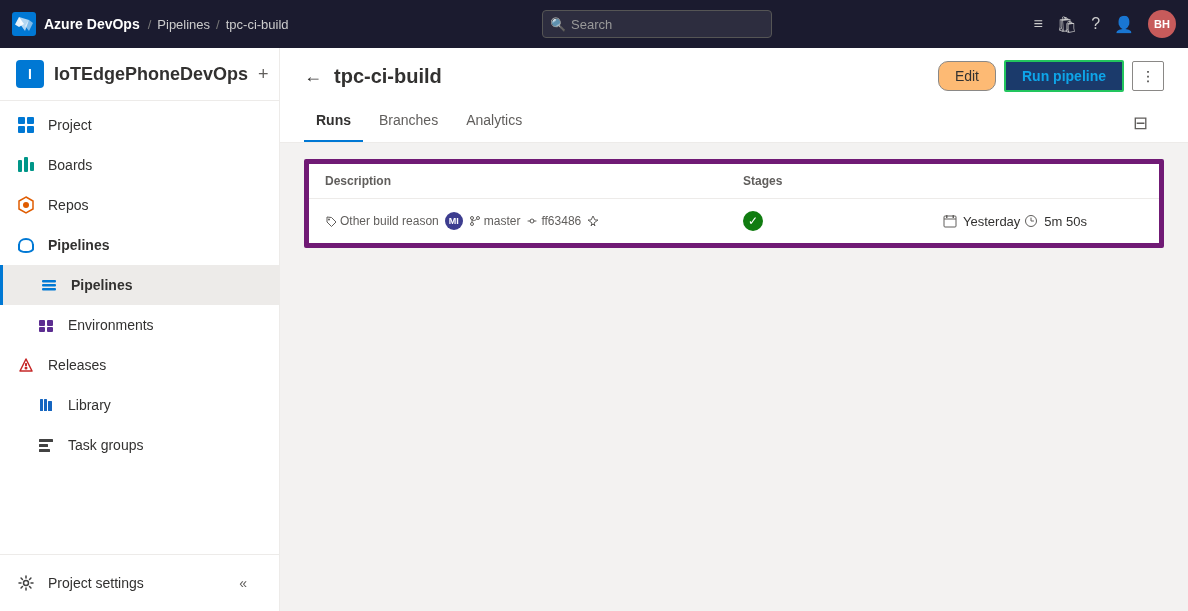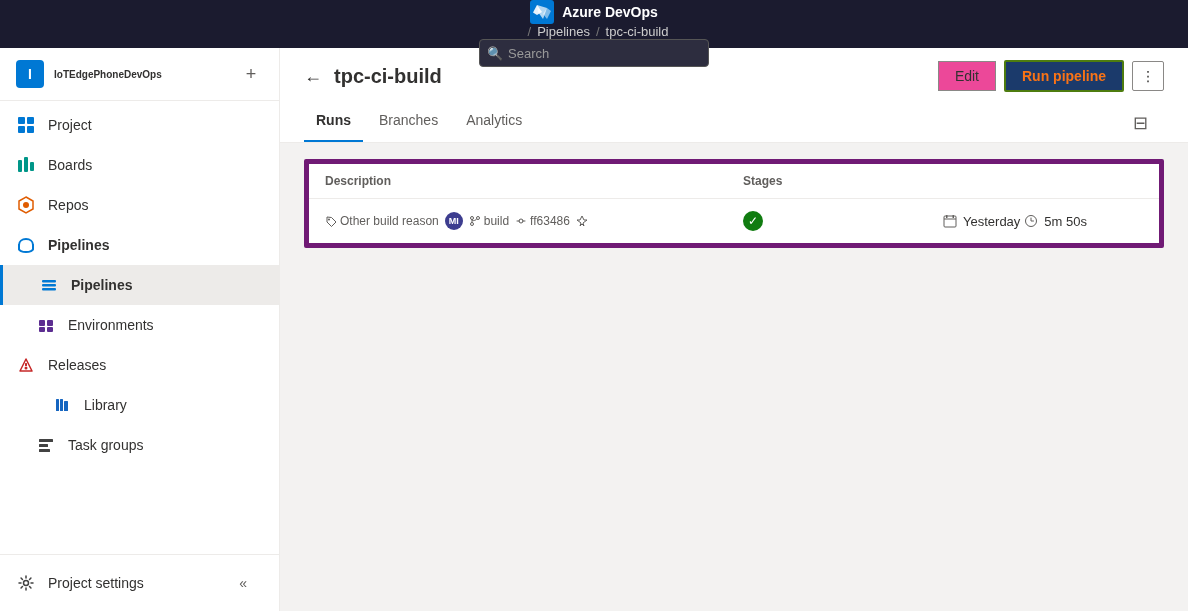--- a/index.html
+++ b/index.html
@@ -7,21 +7,20 @@
 
     
     .topbar {
       height: 48px;
       background: #1b1b2f;
       display: flex;
       align-items: center;
       padding: 0 12px;
       gap: 0;
       flex-shrink: 0;
-      flex-direction: column;
     }
     .topbar-logo {
       display: flex; align-items: center; gap: 8px; color: white; font-size: 14px; font-weight: 600;
     }
     .logo-square {
       width: 24px; height: 24px; background: #0078d4; border-radius: 3px; display: flex; align-items: center; justify-content: center;
     }
     .logo-square svg { width: 18px; height: 18px; }
     .topbar-breadcrumb {
       color: #ccc; font-size: 13px; display: flex; align-items: center; gap: 6px; margin-left: 8px;
@@ -57,21 +56,21 @@
     .sidebar {
       width: 280px; background: #fff; border-right: 1px solid #edebe9; display: flex; flex-direction: column; flex-shrink: 0; overflow-y: auto;
     }
     .sidebar-project {
       display: flex; align-items: center; padding: 12px 16px; border-bottom: 1px solid #edebe9; gap: 10px; min-height: 52px;
     }
     .sidebar-project-icon {
       width: 28px; height: 28px; background: #0078d4; border-radius: 4px; display: flex; align-items: center; justify-content: center; color: white; font-size: 16px; flex-shrink: 0;
     }
     .sidebar-project-name {
-      font-size: 10px; font-weight: 600; color: #323130; flex: 1;
+      font-size: 18px; font-weight: 600; color: #323130; flex: 1;
     }
     .sidebar-add-btn {
       width: 24px; height: 24px; cursor: pointer; color: #605e5c; font-size: 18px; display: flex; align-items: center; justify-content: center;
     }
     .sidebar-nav { flex: 1; padding: 4px 0; }
     .nav-item {
       display: flex; align-items: center; padding: 8px 16px; cursor: pointer; gap: 12px; min-height: 40px;
     }
     .nav-item.active { background: #edebe9; }
     .nav-item.section-header { font-weight: 600; color: #323130; font-size: 14px; padding-left: 16px; }
@@ -106,24 +105,24 @@
     .back-btn {
       background: none; border: none; cursor: pointer; color: #323130; font-size: 18px; display: flex; align-items: center;
     }
     .content-title {
       font-size: 20px; font-weight: 600; color: #323130; flex: 1;
     }
     .header-actions {
       display: flex; align-items: center; gap: 8px;
     }
     .btn-edit {
-      padding: 6px 16px; border: 1px solid #8a8886; background: #ec4899; color: #323130; border-radius: 0; cursor: pointer; font-size: 14px;
+      padding: 6px 16px; border: 1px solid #8a8886; background: #fdba74; color: #323130; border-radius: 10px; cursor: pointer; font-size: 14px;
     }
     .btn-run {
-      padding: 6px 16px; border: 2px solid #4d7c0f; background: #1b3a6b; color: #f97316; border-radius: 2px; cursor: pointer; font-size: 14px; font-weight: 600;
+      padding: 6px 16px; border: 2px solid #22c55e; background: #1b3a6b; color: #0ea5e9; border-radius: 2px; cursor: pointer; font-size: 14px; font-weight: 600;
     }
     .btn-more {
       padding: 6px 8px; border: 1px solid #8a8886; background: #fff; color: #323130; border-radius: 2px; cursor: pointer; font-size: 14px;
     }
     .content-tabs {
       display: flex; gap: 0; justify-content: center;
     }
     .tab {
       padding: 8px 12px; cursor: pointer; color: #605e5c; font-size: 14px; border-bottom: 2px solid transparent; margin-right: 4px;
     }
@@ -301,21 +300,21 @@
         <div class="nav-icon icon-releases">
           <svg width="16" height="16" viewBox="0 0 16 16" fill="none">
             <path d="M2 14 L8 2 L14 14 Z" stroke="#c62828" stroke-width="1.5" fill="none" stroke-linejoin="round"></path>
             <circle cx="8" cy="11" r="1.5" fill="#c62828"></circle>
             <rect x="7" y="6" width="2" height="3" rx="0.5" fill="#c62828"></rect>
           </svg>
         </div>
         <span class="nav-label">Releases</span>
       </div>
 
-      <div class="nav-item" style="padding-left:52px">
+      <div class="nav-item" style="padding-left:36px">
         <div class="nav-icon icon-library">
           <svg width="16" height="16" viewBox="0 0 16 16" fill="none">
             <rect x="2" y="2" width="3" height="12" rx="0.5" fill="#1565c0"></rect>
             <rect x="6" y="2" width="3" height="12" rx="0.5" fill="#1565c0"></rect>
             <rect x="10" y="4" width="4" height="10" rx="0.5" fill="#1565c0"></rect>
           </svg>
         </div>
         <span class="nav-label">Library</span>
       </div>
 
@@ -386,21 +385,21 @@
                 <span>Other build reason</span>
               </div>
               <div class="user-avatar-small">MI</div>
               <div class="run-meta-tag">
                 <svg width="12" height="12" viewBox="0 0 12 12" fill="none">
                   <circle cx="3" cy="3" r="1.5" stroke="#605e5c" stroke-width="1" fill="none"></circle>
                   <circle cx="3" cy="9" r="1.5" stroke="#605e5c" stroke-width="1" fill="none"></circle>
                   <circle cx="9" cy="3" r="1.5" stroke="#605e5c" stroke-width="1" fill="none"></circle>
                   <path d="M3 4.5 L3 7.5 M3 4.5 C3 6 5 6 7.5 4.5" stroke="#605e5c" stroke-width="1" fill="none"></path>
                 </svg>
-                <span>build</span>
+                <span>master</span>
               </div>
               <div class="run-meta-tag">
                 <svg width="12" height="12" viewBox="0 0 12 12" fill="none">
                   <path d="M2 6 L4.5 6 M7.5 6 L10 6" stroke="#605e5c" stroke-width="1" stroke-linecap="round"></path>
                   <circle cx="6" cy="6" r="2" stroke="#605e5c" stroke-width="1" fill="none"></circle>
                 </svg>
                 <span>ff63486</span>
               </div>
               <svg width="12" height="12" viewBox="0 0 12 12" fill="none">
                 <path d="M6 1 L8 5 L11 5 L7 8 L8 11 L6 9 L4 11 L5 8 L1 5 L4 5 Z" stroke="#605e5c" stroke-width="1" fill="none"></path>

